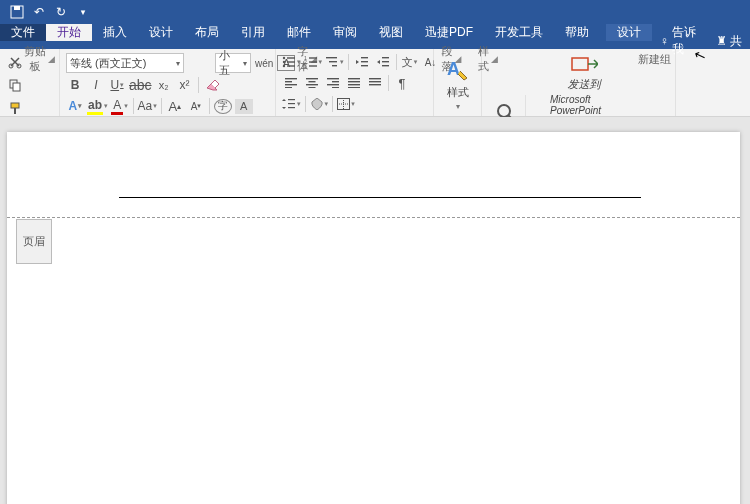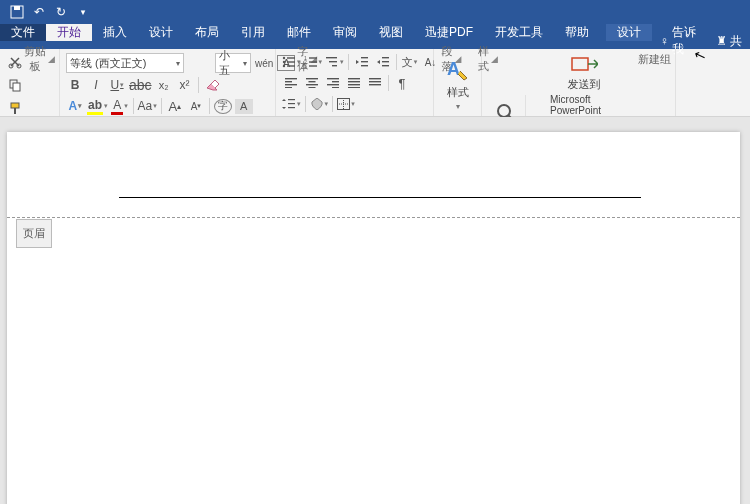--- a/index.html
+++ b/index.html
@@ -25,21 +25,21 @@
   .combo { height:20px; border:1px solid #c4c4c4; background:#fff; display:flex; align-items:center; font-size:11px; padding:0 3px; color:#444; justify-content:space-between;}
   .combo .car { font-size:8px; color:#666; margin-left:3px;}
   .tbtn { min-width:18px; height:18px; display:flex; align-items:center; justify-content:center; color:#555; font-size:12px; position:relative;}
   .tbtn .car { font-size:7px; color:#777; margin-left:1px;}
   .sep { width:1px; height:16px; background:#d0d0d0; margin:0 1px;}
   .doc-area { position:absolute; top:117px; left:0; right:0; bottom:0; background:#e6e6e6; overflow:hidden;}
   .page { position:absolute; left:7px; top:15px; width:733px; height:500px; background:#fff; box-shadow:0 0 4px rgba(0,0,0,0.25);}
   .header-line { position:absolute; top:65px; left:112px; width:522px; border-bottom:1px solid #000;}
   .header-text { position:absolute; top:50px; left:0; right:0; text-align:center; font-size:12px; color:#333; font-family: SimSun, serif;}
   .dashed { position:absolute; top:85px; left:0; right:0; border-top:1px dashed #999;}
-  .header-tag { position:absolute; top:87px; left:9px; border:1px solid #bbb; background:#f0f0f0; font-size:11px; padding:6px 6px; color:#555;}
+  .header-tag { position:absolute; top:87px; left:9px; border:1px solid #bbb; background:#f0f0f0; font-size:11px; padding:14px 6px; color:#555;}
   .cursor-arrow { position:absolute; top:47px; left:694px; font-size:14px; color:#000; transform: rotate(-20deg);}
   svg { display:block; }
 </style>
 </head>
 <body>
 
 <div class="qat">
   <div class="q-item">
       <svg width="14" height="14">
         <rect x="1" y="1" width="12" height="12" fill="none" stroke="#fff" stroke-width="1"></rect>
@@ -338,21 +338,21 @@
         <span>编辑</span>
         <span style="font-size:8px;color:#777;">▾</span>
       </div>
     </div>
     <div class="group-label">
         <span></span>
       </div>
   </div>
 
   <div class="group" style="width:150px;">
-    <div class="group-body" style="justify-content:flex-end;">
+    <div class="group-body" style="justify-content:flex-end;font-style:italic;">
       <div class="big-btn" style="width:100%; padding-top:2px;">
         <div class="icon">
             <svg width="30" height="20">
               <rect x="2" y="4" width="16" height="12" fill="none" stroke="#d04727" stroke-width="1.5"></rect>
               <path d="M18 10 L28 10 M24 6 L28 10 L24 14" fill="none" stroke="#3a7a3a" stroke-width="1.5"></path>
             </svg>
           </div>
         <span>发送到</span>
         <span style="font-size:10px;margin-left:20px;">Microsoft PowerPoint</span>
       </div>

